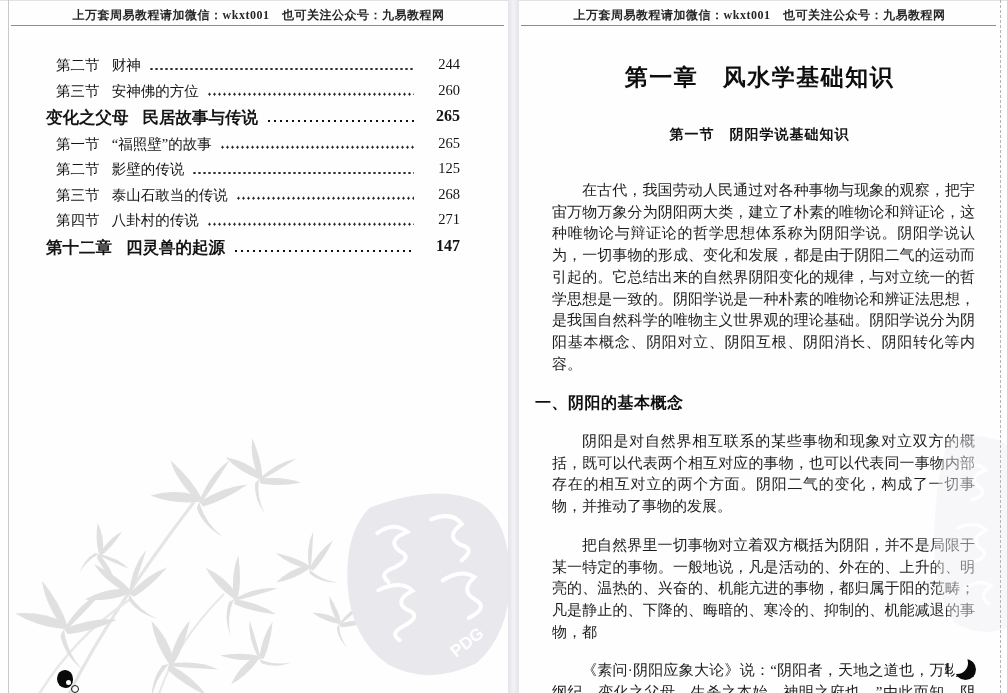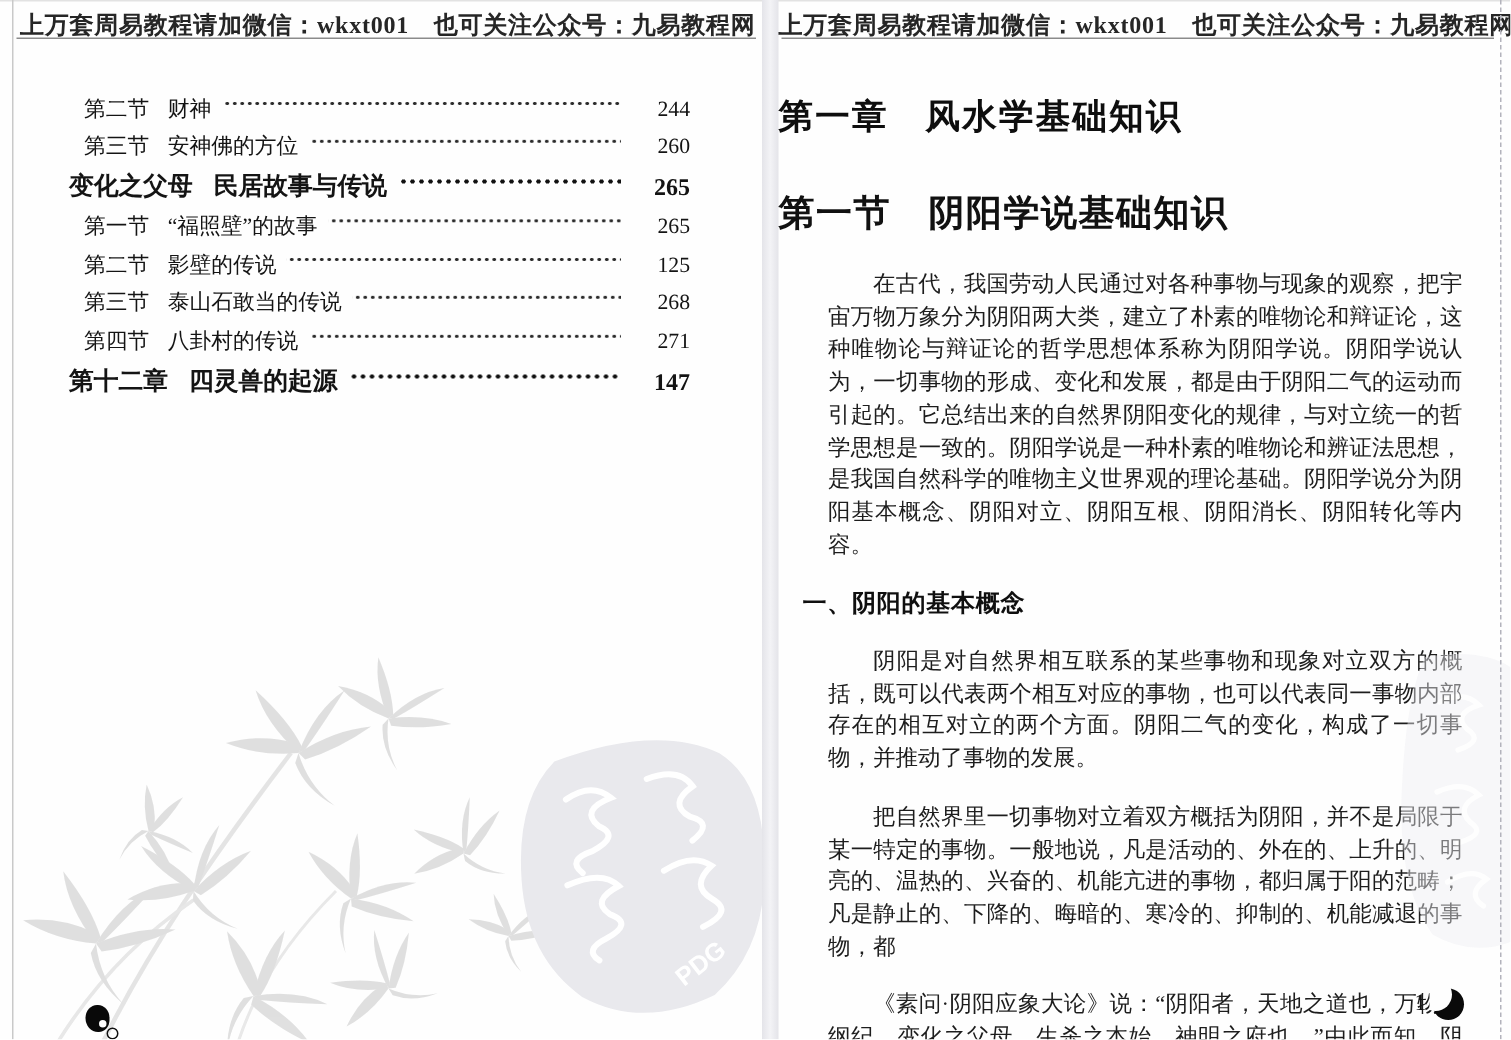--- a/index.html
+++ b/index.html
@@ -14,48 +14,48 @@
     background:linear-gradient(90deg,#e4e4e9 0%,#f3f3f6 50%,#e4e4e9 100%);}
   .edge-right-dashed{position:absolute;left:1000px;top:0;bottom:0;width:0;
     border-left:1px dashed #b3b3bc;}
 
   .page{position:absolute;top:0;height:693px;}
   .page-left{left:9px;width:499px;}
   .page-right{left:519px;width:481px;}
 
   .running-head{
     position:absolute;top:7px;left:0;width:100%;text-align:center;
-    font-size:16px;font-weight:600;color:#262626;letter-spacing:.5px;white-space:nowrap;
+    font-size:12px;font-weight:600;color:#262626;letter-spacing:.5px;white-space:nowrap;
   }
   .head-rule{position:absolute;top:25px;left:2px;right:4px;height:1px;background:#8b8b8b;}
 
   
   .toc{position:absolute;left:37px;top:56px;width:414px;}
-  .toc-row{display:flex;align-items:flex-end;height:25.6px;font-size:14.5px;padding-left:10px;color:#141414;}
+  .toc-row{display:flex;align-items:flex-start;height:25.6px;font-size:14.5px;padding-left:10px;color:#141414;}
   .toc-row.chapter{height:27.5px;padding-left:0;font-size:16.5px;font-weight:700;}
   .toc-prefix{margin-right:.85em;white-space:nowrap;}
   .toc-title{white-space:nowrap;}
   .toc-leader{flex:1;height:1em;margin:0 8px 0 7px;align-self:center;
     background-image:radial-gradient(circle,#2b2b2b 1.05px,transparent 1.25px);
     background-size:5px 100%;background-position:1px 58%;background-repeat:repeat-x;}
   .toc-row.chapter .toc-leader{
     background-image:radial-gradient(circle,#111 1.35px,transparent 1.55px);
     background-size:6px 100%;}
   .toc-page{width:38px;text-align:right;white-space:nowrap;}
   .toc-row.chapter .toc-page{font-size:16px;}
 
   
   .chapter-title{
-    position:absolute;top:62px;left:0;width:100%;margin:0;text-align:left;
+    position:absolute;top:62px;left:0;width:100%;margin:0;text-align:center;
     font-size:23px;font-weight:700;letter-spacing:1.5px;color:#0e0e0e;white-space:nowrap;
   }
   .section-title{
-    position:absolute;top:126px;left:0;width:100%;margin:0;text-align:left;
+    position:absolute;top:126px;left:0;width:100%;margin:0;text-align:center;
     font-family:"Liberation Sans","DejaVu Sans",sans-serif;
-    font-size:24px;font-weight:700;letter-spacing:1px;color:#111;white-space:nowrap;
+    font-size:14px;font-weight:700;letter-spacing:1px;color:#111;white-space:nowrap;
   }
   .body-blocks{position:absolute;left:16px;top:163px;width:457px;
     font-size:15px;line-height:21.7px;text-align:justify;color:#1d1d1d;}
   .body-blocks p{margin:17px;text-indent:2em;}
   .body-blocks h3{
     margin:7px 0 4px 0;font-size:16px;font-weight:700;
     font-family:"Liberation Sans","DejaVu Sans",sans-serif;color:#0f0f0f;letter-spacing:.5px;}
 
   .folio{position:absolute;left:424px;top:657px;display:flex;align-items:center;}
   .folio-num{font-size:16px;color:#141414;margin-right:2px;}

